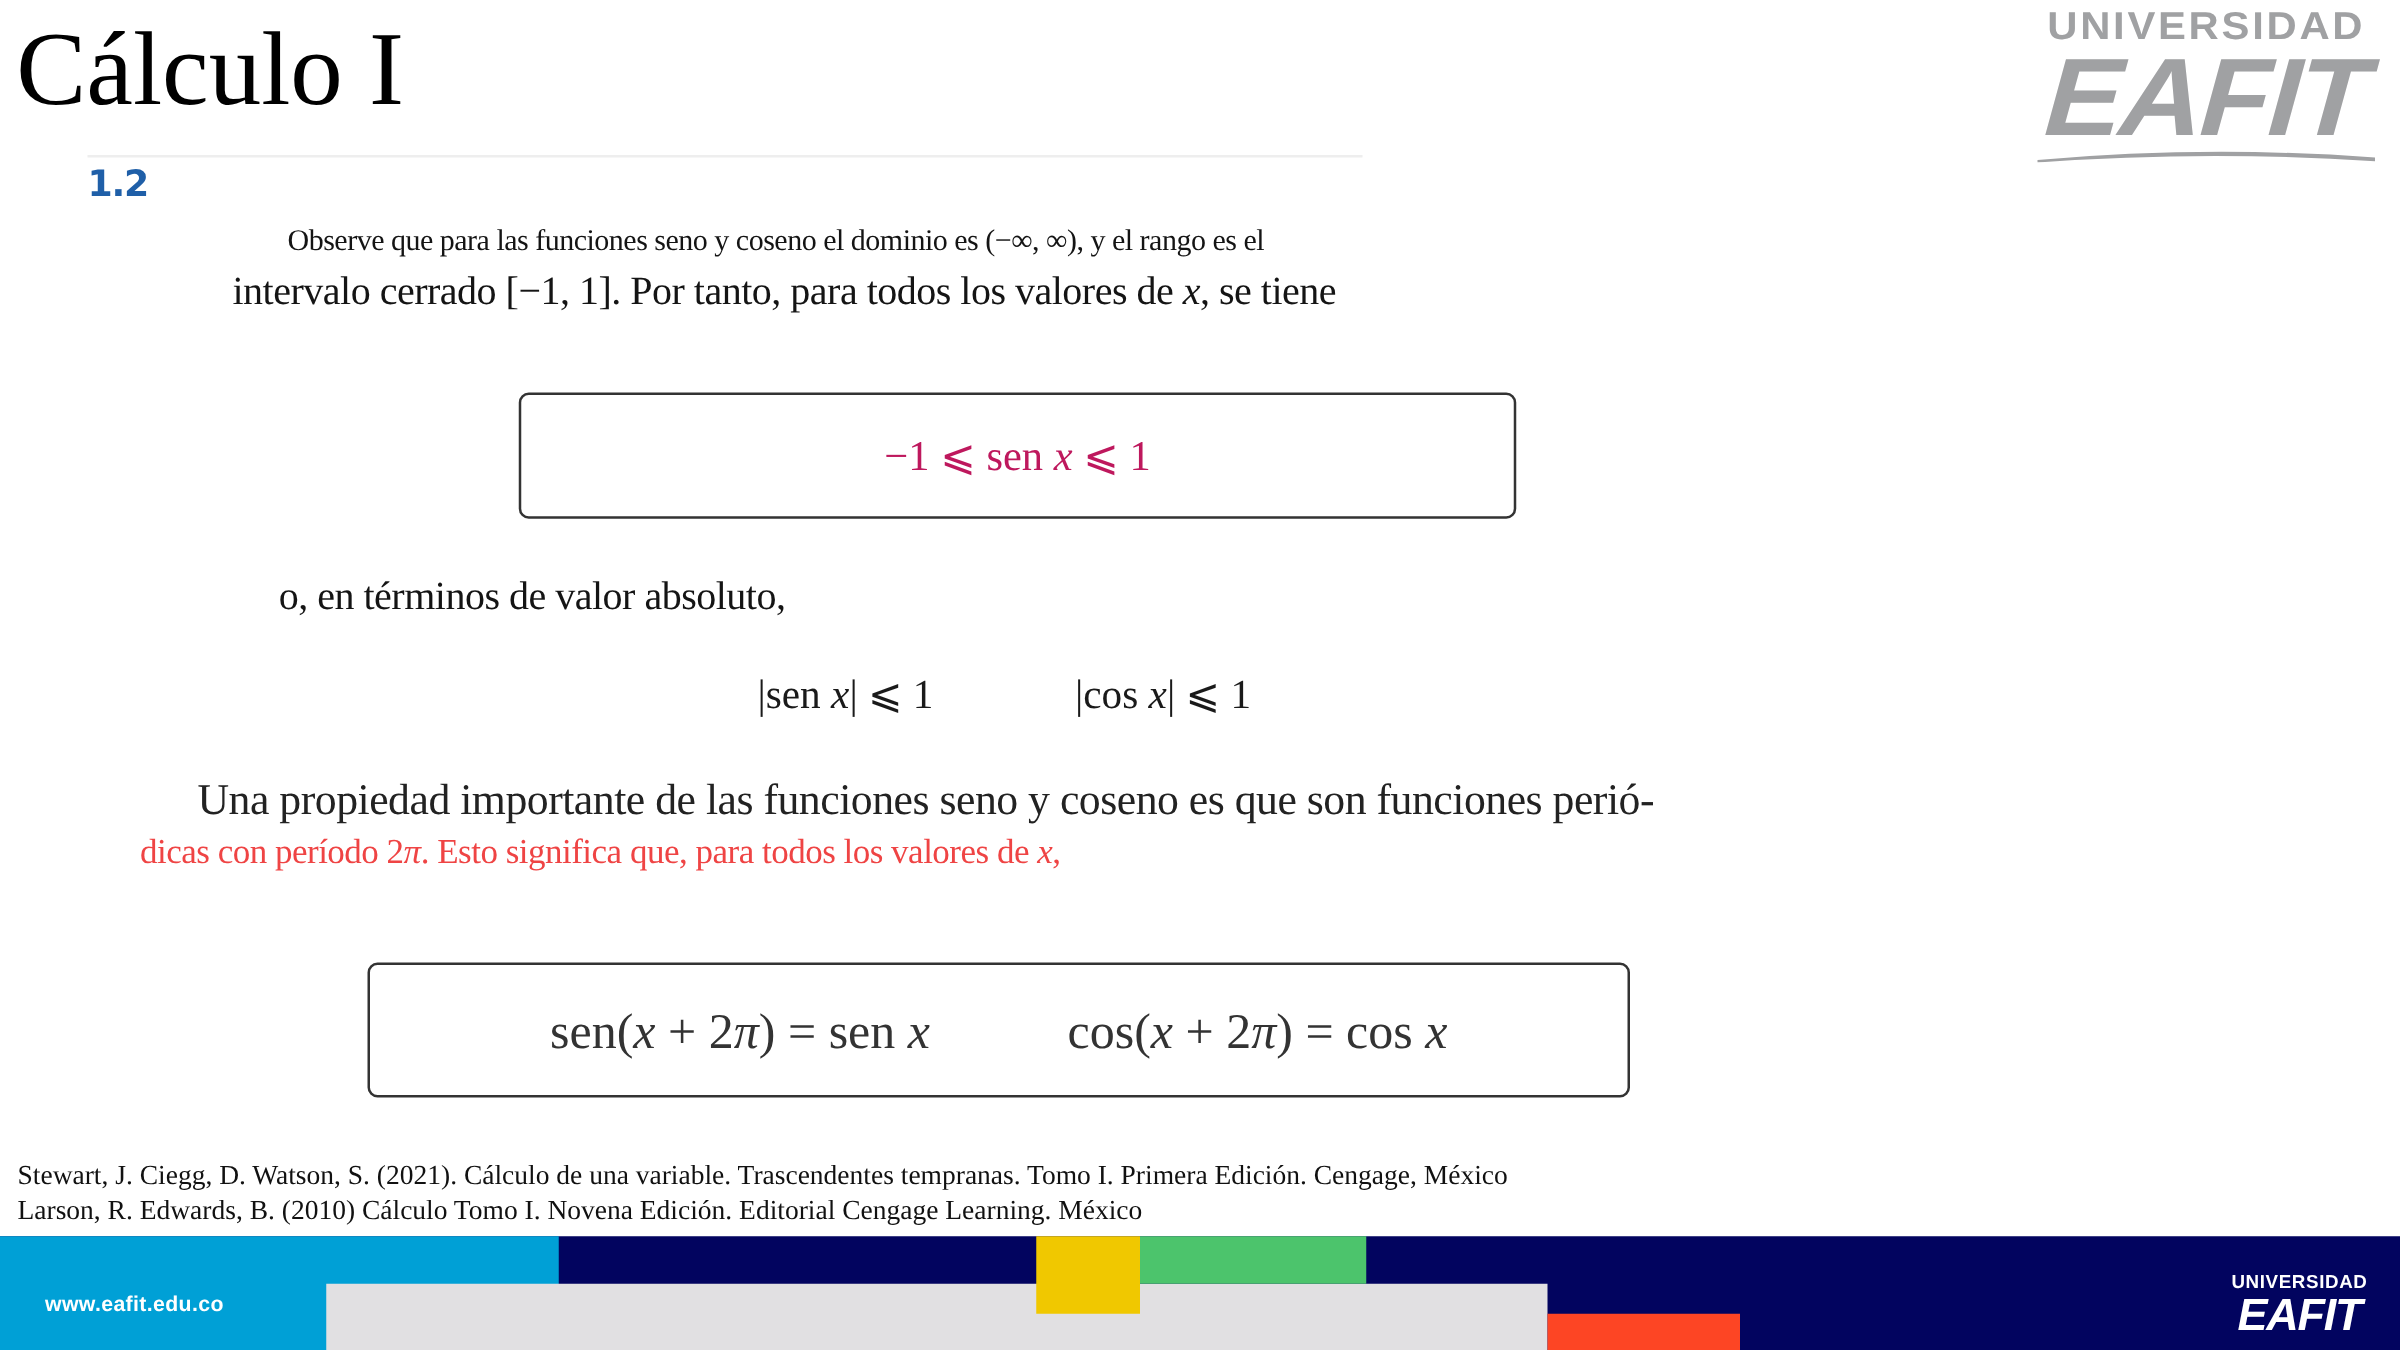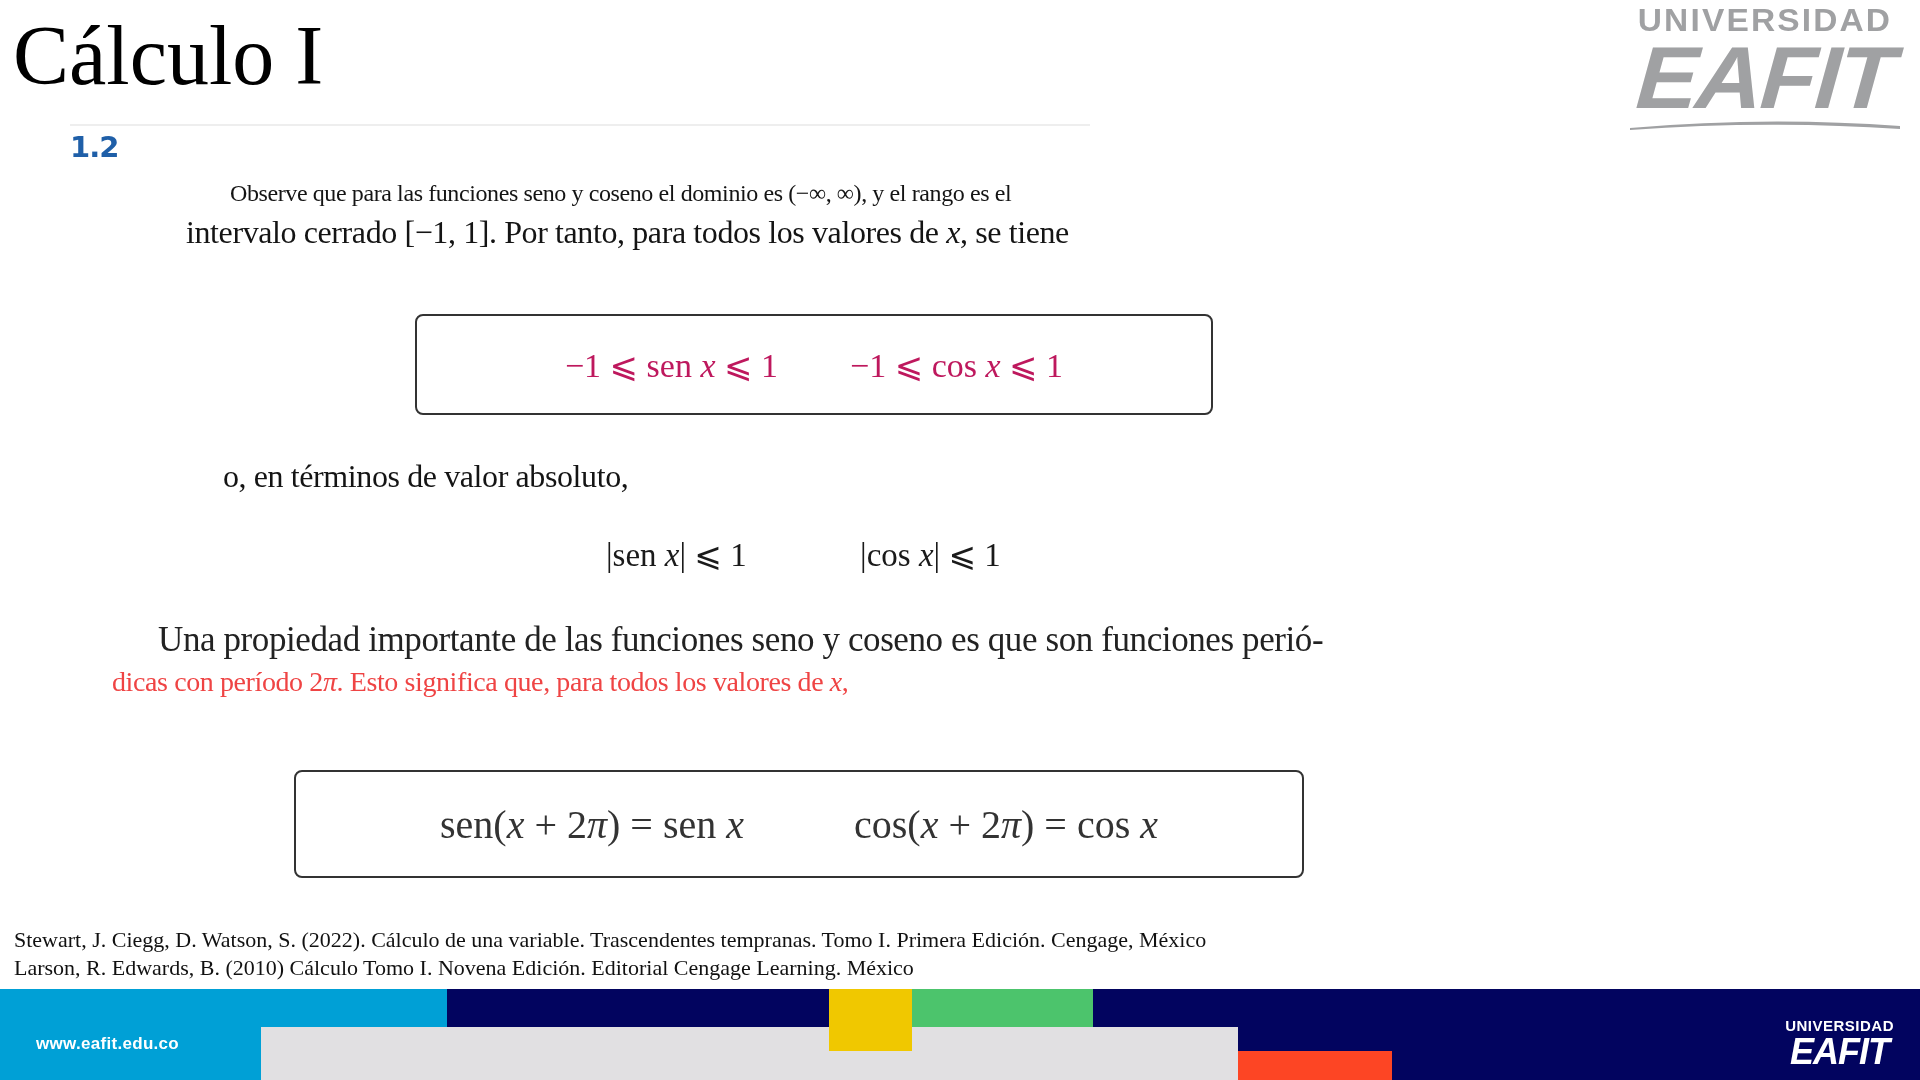--- a/index.html
+++ b/index.html
@@ -107,40 +107,39 @@
 
 <div class="section-header">
   <span class="section-number">1.2</span>
 </div>
 
 <div class="para p1-line1">Observe que para las funciones seno y coseno el dominio es (−∞, ∞), y el rango es el</div>
 <div class="para p1-line2"><span>intervalo cerrado [−1, 1]. Por tanto, para todos los valores de </span><i class="v">x</i><span>, se tiene</span></div>
 
 <div class="box box1">
   <span class="eq"><span>−1 ⩽ sen </span><i class="v">x</i><span> ⩽ 1</span></span>
-  <span class="eq"><span>−1 ⩽ cos </span><i class="v">x</i><span> ⩽ 1</span></span>
 </div>
 
 <div class="para p2">o, en términos de valor absoluto,</div>
 
 <div class="abs-eq">
   <span class="eq"><span>|sen </span><i class="v">x</i><span>| ⩽ 1</span></span>
   <span class="eq"><span>|cos </span><i class="v">x</i><span>| ⩽ 1</span></span>
 </div>
 
 <div class="para p3-line1">Una propiedad importante de las funciones seno y coseno es que son funciones perió-</div>
 <div class="para p3-line2"><span>dicas con período 2</span><i class="v">π</i><span>. Esto significa que, para todos los valores de </span><i class="v">x</i><span>,</span></div>
 
 <div class="box box2">
   <span class="eq"><span>sen(</span><i class="v">x</i><span> + 2</span><i class="v">π</i><span>) = sen </span><i class="v">x</i></span>
   <span class="eq"><span>cos(</span><i class="v">x</i><span> + 2</span><i class="v">π</i><span>) = cos </span><i class="v">x</i></span>
 </div>
 
 <div class="refs">
-  <div>Stewart, J. Ciegg, D. Watson, S. (2022). Cálculo de una variable. Trascendentes tempranas. Tomo I. Primera Edición. Cengage, México</div>
+  <div>Stewart, J. Ciegg, D. Watson, S. (2021). Cálculo de una variable. Trascendentes tempranas. Tomo I. Primera Edición. Cengage, México</div>
   <div>Larson, R. Edwards, B. (2010) Cálculo Tomo I. Novena Edición. Editorial Cengage Learning. México</div>
 </div>
 
 <div class="footer">
   <div class="blk f-blue"></div>
   <div class="blk f-gray"></div>
   <div class="blk f-yellow"></div>
   <div class="blk f-green"></div>
   <div class="blk f-red"></div>
   <a class="footer-url">www.eafit.edu.co</a>

